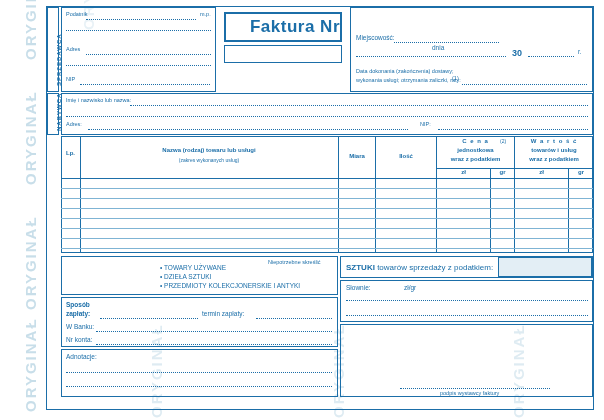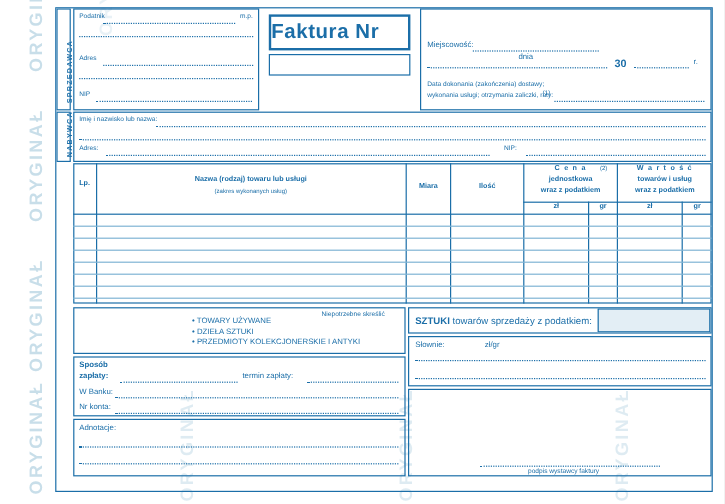--- a/index.html
+++ b/index.html
@@ -26,21 +26,21 @@
     position:absolute;box-sizing:border-box;border:1px solid #1b6ea8;
     background:#ffffff;
   }
   .sidetext{
     position:absolute;font-size:6px;font-weight:bold;color:#1b6ea8;
     transform:rotate(-90deg);transform-origin:left top;white-space:nowrap;
     letter-spacing:1px;
   }
   .fakt{
     position:absolute;box-sizing:border-box;border:2px solid #1b6ea8;
-    display:flex;align-items:center;justify-content:flex-start;
+    display:flex;align-items:center;justify-content:flex-end;
     font-size:17px;font-weight:bold;color:#1b6ea8;letter-spacing:.5px;
   }
   .center{display:flex;align-items:center;justify-content:center;text-align:center;}
   .hdr{font-size:6px;font-weight:bold;color:#1b6ea8;line-height:1.25;}
   .tiny{font-size:5px;color:#1b6ea8;}
   .shade{background:#e3eef5;}
   .bold{font-weight:bold;}
   .rowline{position:absolute;border-top:1px solid #7fb4d4;}
   .dotrow{position:absolute;border-top:1px dotted #1b6ea8;}
 </style>

